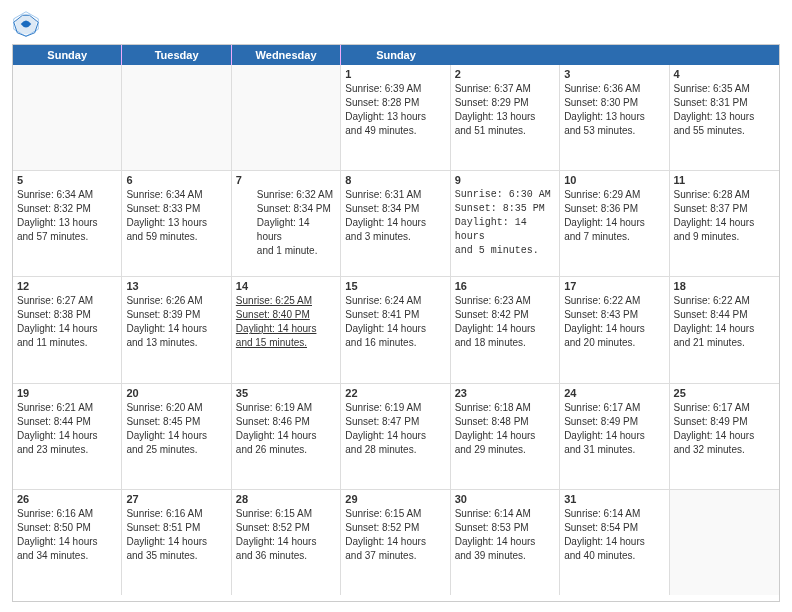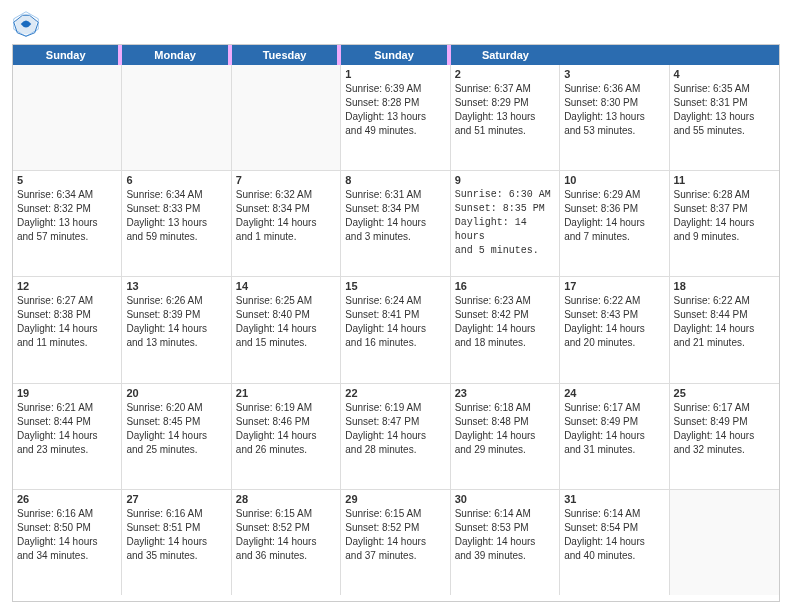--- a/index.html
+++ b/index.html
@@ -67,21 +67,21 @@
       display: grid;
       grid-template-columns: repeat(7, 1fr);
       background: #2b6cb0;
     }
     .cal-header-cell {
       color: #fff;
       font-weight: bold;
       font-size: 11px;
       padding: 4px 5px;
       text-align: center;
-      border-right: 4px solid #f0abfc;
+      border-right: 1px solid #f0abfc;
     }
     .cal-header-cell:last-child { border-right: none; }
     .cal-body {
       display: flex;
       flex-direction: column;
       height: calc(100% - 26px);
     }
     .cal-row {
       display: grid;
       grid-template-columns: repeat(7, 1fr);
@@ -132,24 +132,23 @@
     </div>
     <div class="title-block">
       <div class="main-title"></div>
       <div class="subtitle"></div>
     </div>
   </div>
 
   <div class="calendar">
     <div class="cal-header-row">
     <div class="cal-header-cell">Sunday</div>
-        <div class="cal-header-cell">Monday</div>
         <div class="cal-header-cell">Tuesday</div>
+        <div class="cal-header-cell">Wednesday</div>
         <div class="cal-header-cell">Sunday</div>
-        <div class="cal-header-cell">Saturday</div>
       </div>
     <div class="cal-body">
     <div class="cal-row">
           <div class="cal-cell empty"></div>
           <div class="cal-cell empty"></div>
           <div class="cal-cell empty"></div>
           <div class="cal-cell">
             <span class="day-num">1</span>
             <div class="cell-text" style="white-space: pre-line;">Sunrise: 6:39 AM
 Sunset: 8:28 PM
@@ -188,21 +187,21 @@
           </div>
           <div class="cal-cell">
             <span class="day-num">6</span>
             <div class="cell-text" style="white-space: pre-line;">Sunrise: 6:34 AM
 Sunset: 8:33 PM
 Daylight: 13 hours
 and 59 minutes.</div>
           </div>
           <div class="cal-cell">
             <span class="day-num">7</span>
-            <div class="cell-text" style="white-space: pre-line;">Sunrise: 6:32 AM
+            <div class="cell-text" style="white-space: pre-line; margin-left: 21px;">Sunrise: 6:32 AM
 Sunset: 8:34 PM
 Daylight: 14 hours
 and 1 minute.</div>
           </div>
           <div class="cal-cell">
             <span class="day-num">8</span>
             <div class="cell-text" style="white-space: pre-line;">Sunrise: 6:31 AM
 Sunset: 8:34 PM
 Daylight: 14 hours
 and 3 minutes.</div>
@@ -239,21 +238,21 @@
           </div>
           <div class="cal-cell">
             <span class="day-num">13</span>
             <div class="cell-text" style="white-space: pre-line;">Sunrise: 6:26 AM
 Sunset: 8:39 PM
 Daylight: 14 hours
 and 13 minutes.</div>
           </div>
           <div class="cal-cell">
             <span class="day-num">14</span>
-            <div class="cell-text" style="white-space: pre-line;">Sunrise: 6:25 AM
+            <div class="cell-text" style="white-space: pre-line; text-decoration: underline;">Sunrise: 6:25 AM
 Sunset: 8:40 PM
 Daylight: 14 hours
 and 15 minutes.</div>
           </div>
           <div class="cal-cell">
             <span class="day-num">15</span>
             <div class="cell-text" style="white-space: pre-line;">Sunrise: 6:24 AM
 Sunset: 8:41 PM
 Daylight: 14 hours
 and 16 minutes.</div>
@@ -289,21 +288,21 @@
 and 23 minutes.</div>
           </div>
           <div class="cal-cell">
             <span class="day-num">20</span>
             <div class="cell-text" style="white-space: pre-line;">Sunrise: 6:20 AM
 Sunset: 8:45 PM
 Daylight: 14 hours
 and 25 minutes.</div>
           </div>
           <div class="cal-cell">
-            <span class="day-num">21</span>
+            <span class="day-num">35</span>
             <div class="cell-text" style="white-space: pre-line;">Sunrise: 6:19 AM
 Sunset: 8:46 PM
 Daylight: 14 hours
 and 26 minutes.</div>
           </div>
           <div class="cal-cell">
             <span class="day-num">22</span>
             <div class="cell-text" style="white-space: pre-line;">Sunrise: 6:19 AM
 Sunset: 8:47 PM
 Daylight: 14 hours

